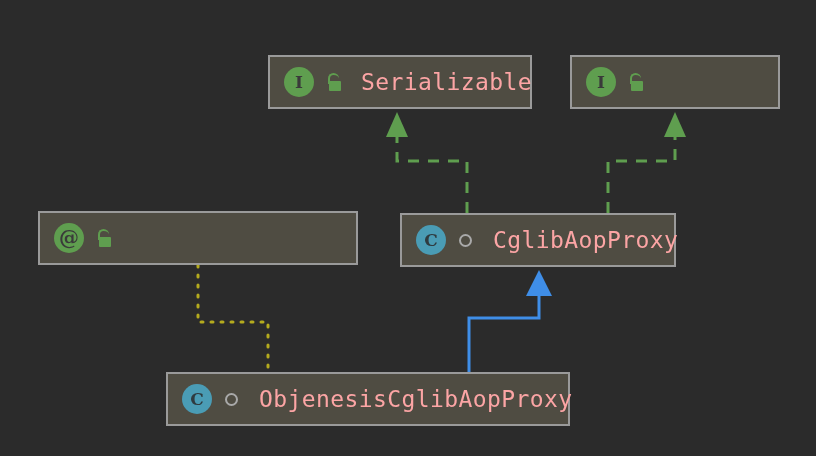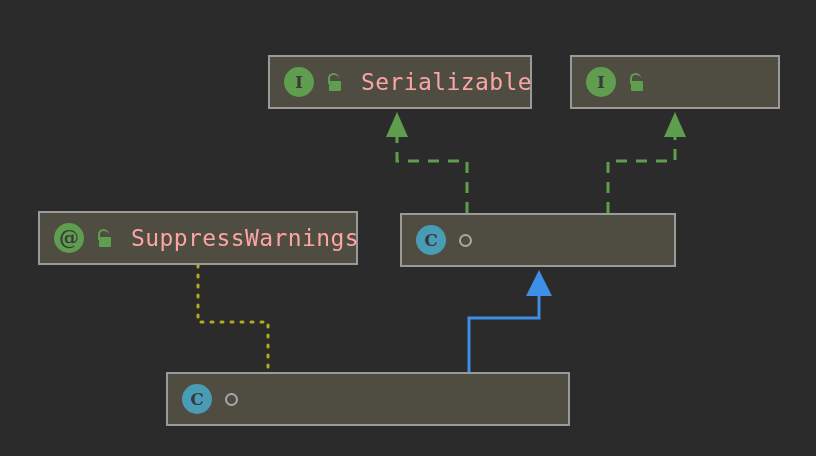--- a/index.html
+++ b/index.html
@@ -148,32 +148,33 @@
 
   <div class="node" style="left:38px; top:211px; width:320px; height:54px;">
     <span class="type-icon annotation">@</span>
     <span class="vis">
       <span class="vis-lock">
           <span class="shackle"></span>
           <span class="body"></span>
         </span>
     </span>
     <span class="name-gap"></span>
-    <span class="node-label">SuppressWarnings</span>
   </div>
 
   <div class="node" style="left:400px; top:213px; width:276px; height:54px;">
     <span class="type-icon clazz">C</span>
     <span class="vis">
       <span class="vis-circle"></span>
     </span>
     <span class="name-gap"></span>
+    <span class="node-label">CglibAopProxy</span>
   </div>
 
   <div class="node" style="left:166px; top:372px; width:404px; height:54px;">
     <span class="type-icon clazz">C</span>
     <span class="vis">
       <span class="vis-circle"></span>
     </span>
     <span class="name-gap"></span>
+    <span class="node-label">ObjenesisCglibAopProxy</span>
   </div>
 
 </div>
 
 </body></html>

